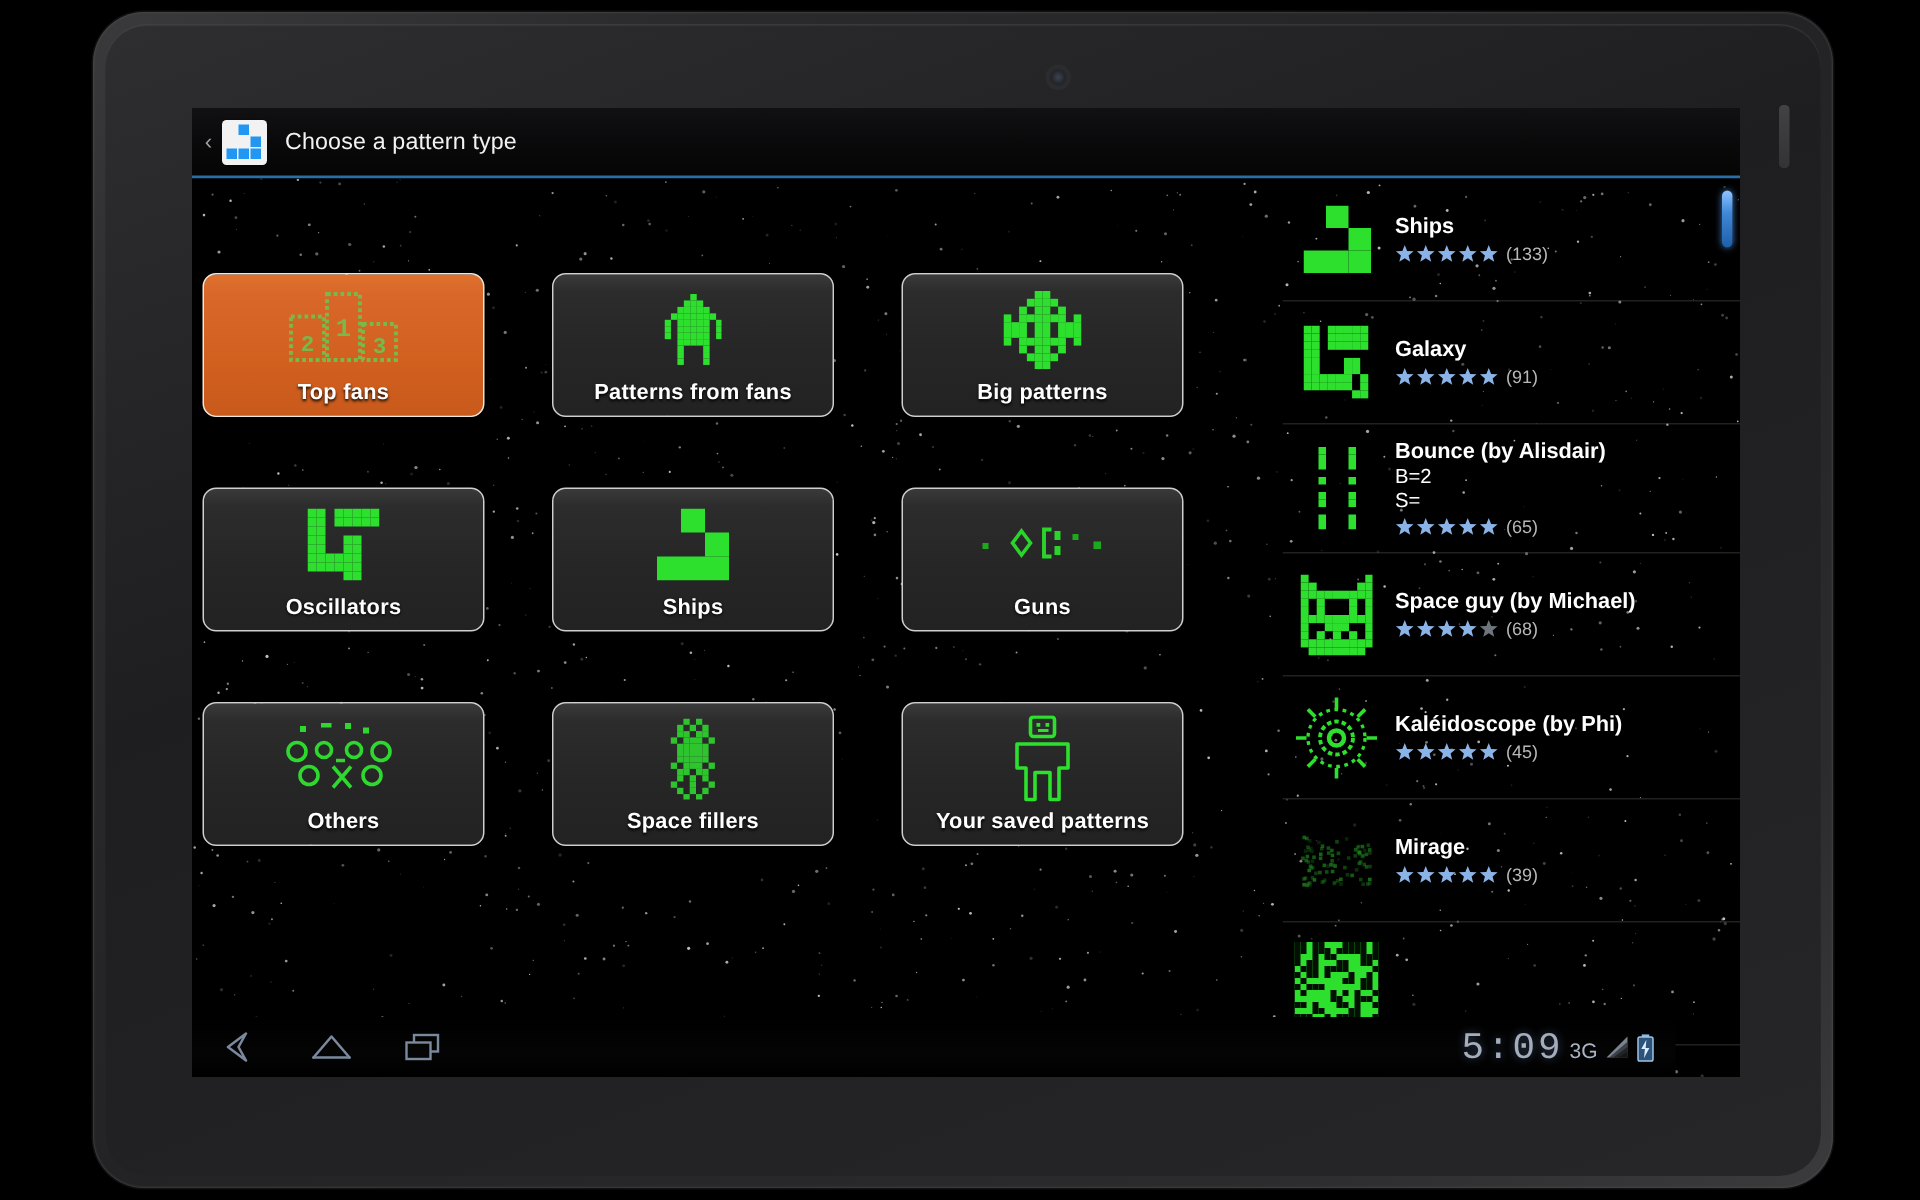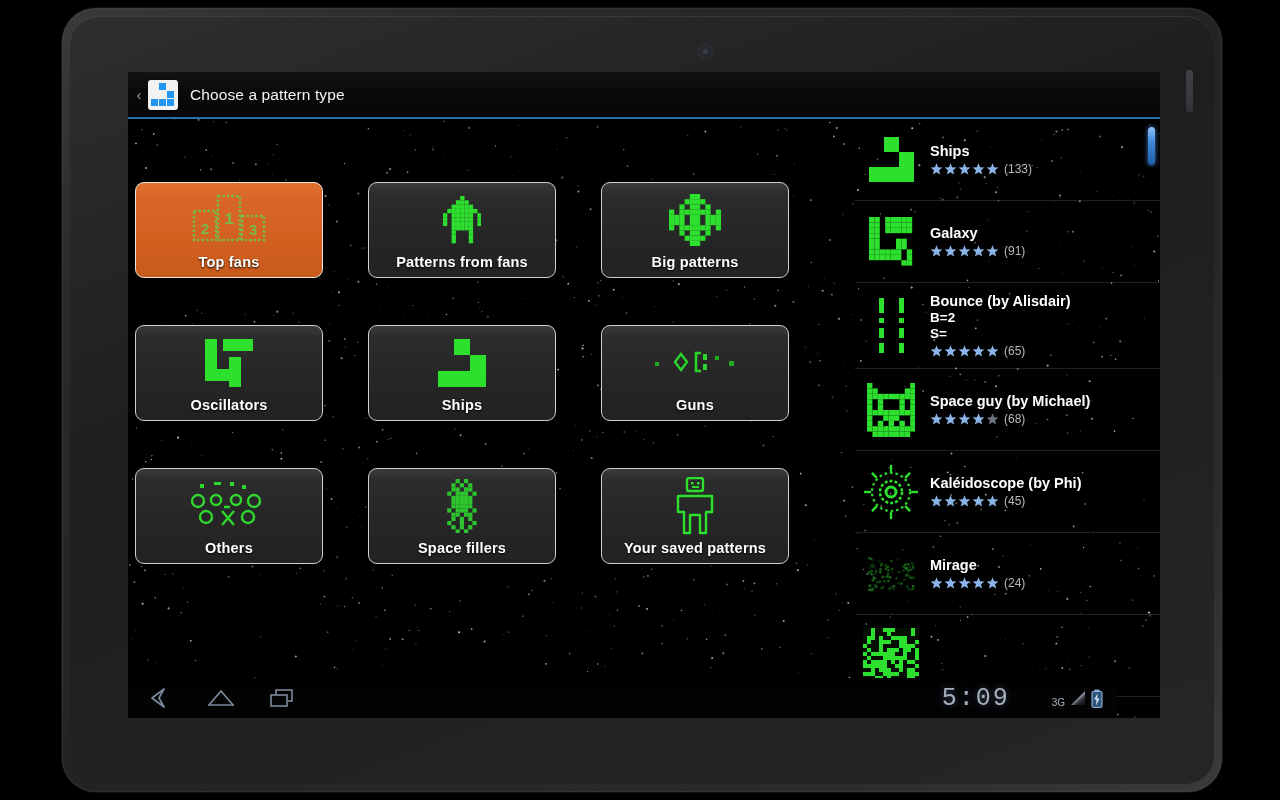--- a/index.html
+++ b/index.html
@@ -132,21 +132,21 @@
     display: flex; align-items: center; justify-content: center;
     position: relative;
   }
   .li-text { flex: 1; min-width: 0; }
   .li-title {
     color: #ffffff; font-size: 14.5px; font-weight: bold;
     line-height: 17px; text-shadow: 0 1px 2px #000;
     white-space: nowrap;
   }
   .li-sub {
-    color: #ffffff; font-size: 13.5px; font-weight: bold;
+    color: #ffffff; font-size: 13.5px; font-weight: normal;
     line-height: 16px; text-shadow: 0 1px 2px #000;
   }
   .li-rating { display: flex; align-items: center; margin-top: 2px; }
   .star { width: 13px; height: 13px; margin-right: 1px; display:block; }
   .li-count {
     color: #b8b8b8; font-size: 12px; margin-left: 4px;
     text-shadow: 0 1px 2px #000;
   }
 
   #scrollbar-track {
@@ -2029,21 +2029,21 @@
                 </svg>
                 <svg class="star" viewBox="0 0 13 13">
                   <polygon points="6.50,0.30 8.09,4.32 12.40,4.58 9.07,7.33 10.14,11.52 6.50,9.20 2.86,11.52 3.93,7.33 0.60,4.58 4.91,4.32" fill="#8ab4e8"></polygon>
                 </svg>
                 <svg class="star" viewBox="0 0 13 13">
                   <polygon points="6.50,0.30 8.09,4.32 12.40,4.58 9.07,7.33 10.14,11.52 6.50,9.20 2.86,11.52 3.93,7.33 0.60,4.58 4.91,4.32" fill="#8ab4e8"></polygon>
                 </svg>
                 <svg class="star" viewBox="0 0 13 13">
                   <polygon points="6.50,0.30 8.09,4.32 12.40,4.58 9.07,7.33 10.14,11.52 6.50,9.20 2.86,11.52 3.93,7.33 0.60,4.58 4.91,4.32" fill="#8ab4e8"></polygon>
                 </svg>
-                <span class="li-count">(24)</span>
+                <span class="li-count">(39)</span>
               </div>
             </div>
           </div>
           <div class="list-item">
             <div class="li-thumb">
               <svg width="56" height="56" viewBox="0 0 56 56">
                 <rect x="0" y="0" width="56" height="56" fill="#2ee02e"></rect>
                 <rect x="0" y="0" width="4" height="4" fill="#031003"></rect>
                 <rect x="4" y="0" width="4" height="4" fill="#031003"></rect>
                 <rect x="12" y="0" width="4" height="4" fill="#031003"></rect>
@@ -2171,21 +2171,21 @@
     <svg width="34" height="22" viewBox="0 0 34 22">
       <rect x="10" y="3" width="16" height="11" fill="none" stroke="#a8bdd8" stroke-width="1.6"></rect>
       <rect x="5" y="8" width="16" height="11" fill="#060608" stroke="#a8bdd8" stroke-width="1.6"></rect>
     </svg>
   </div>
 
   <div id="nav-spacer"></div>
 
   <div id="status-cluster">
     <div id="clock">5:09</div>
-    <div style="font-size:10px;color:#aab4c4;align-self:flex-end;padding-bottom:5px;margin-left:38px;">3G</div>
+    <div style="font-size:14px;color:#aab4c4;align-self:flex-end;padding-bottom:5px;">3G</div>
     <svg width="18" height="18" viewBox="0 0 18 18">
       <path d="M16 2 L16 16 L2 16 Z" fill="#8f9aa8" opacity=".85"></path>
       <path d="M16 5.5 L3.8 16 L16 16 Z" fill="#0b0b0d" opacity=".55"></path>
       <path d="M16 9 L6.5 16 L16 16 Z" fill="#0b0b0d" opacity=".55"></path>
       <path d="M16 12.4 L9.6 16 L16 16 Z" fill="#0b0b0d" opacity=".55"></path>
     </svg>
     <svg width="12" height="19" viewBox="0 0 12 19">
       <rect x="3.5" y="0.6" width="5" height="2" fill="#8fb6e0"></rect>
       <rect x="1" y="2.4" width="10" height="16" rx="1.2" fill="#2d537a" stroke="#9fc4e8" stroke-width="1"></rect>
       <path d="M6.6 4.2 L3.2 10.4 L5.6 10.4 L5 16.4 L8.6 9.6 L6.1 9.6 Z" fill="#d8ecff"></path>

